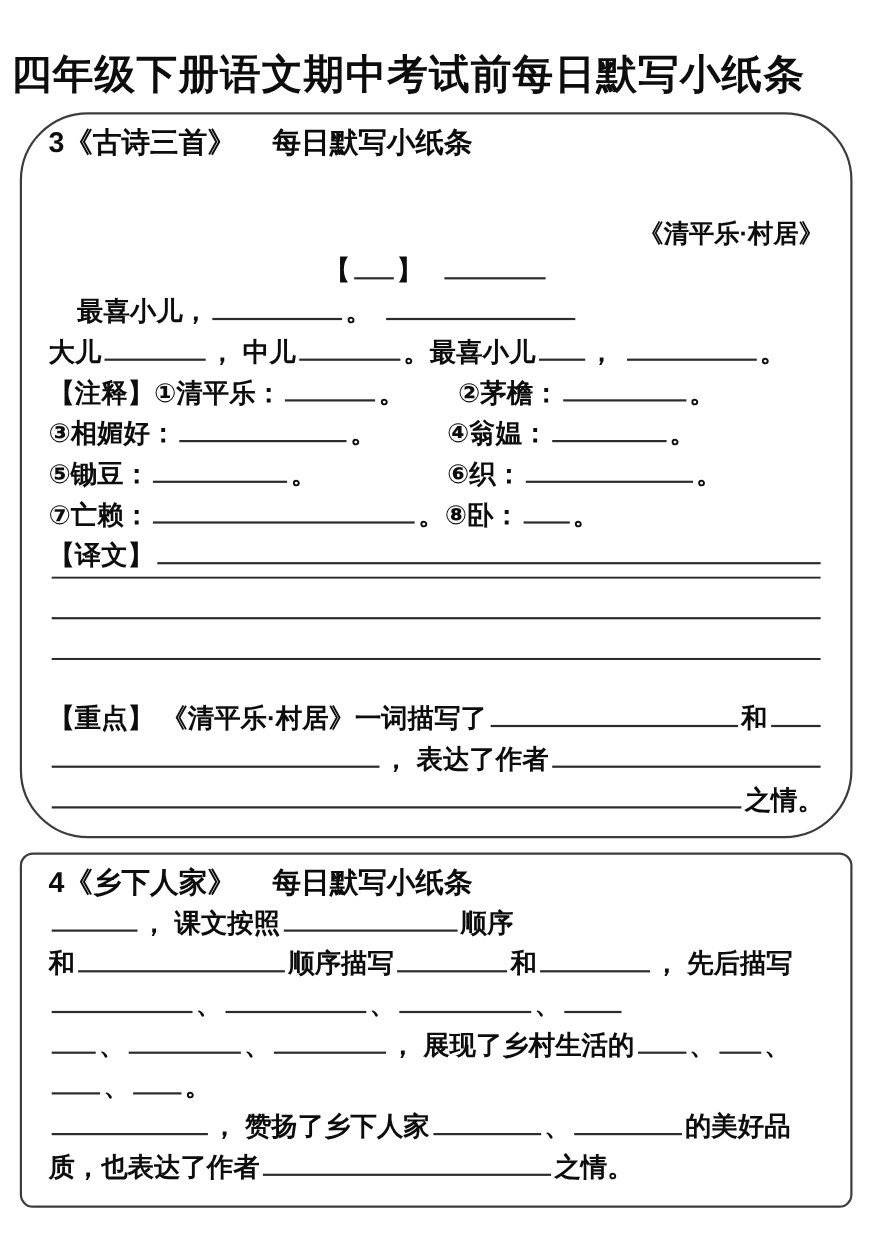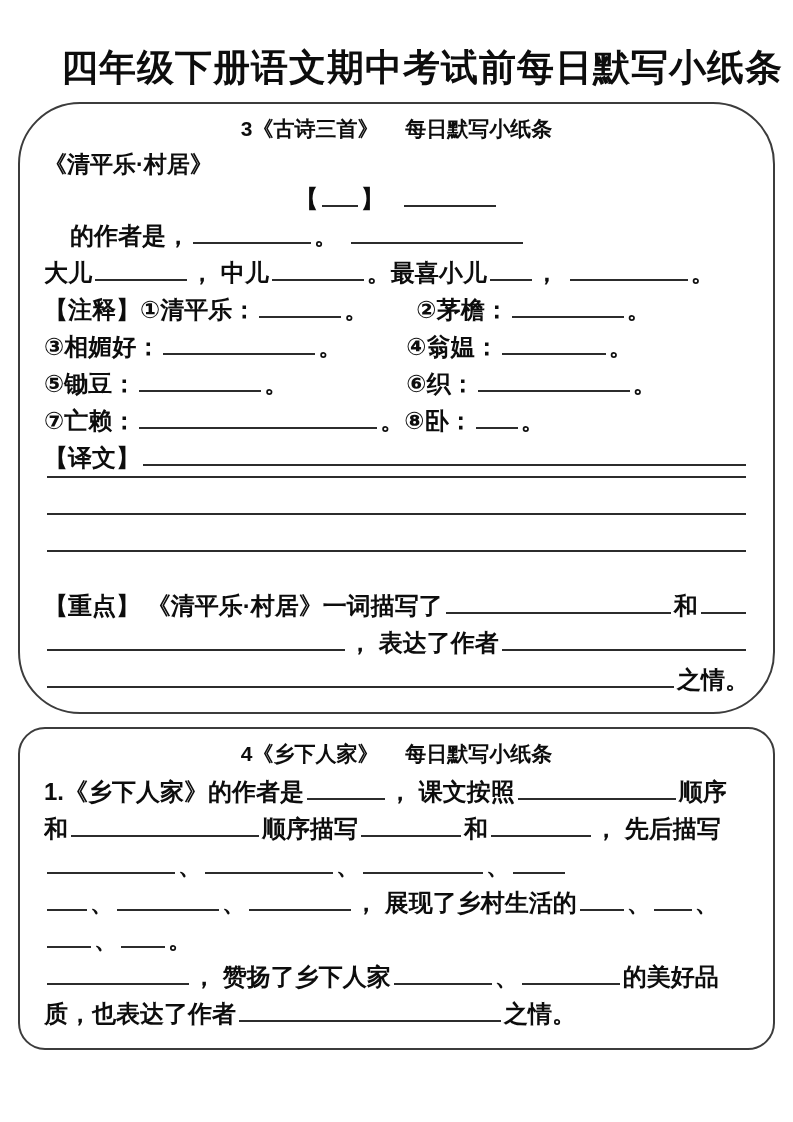--- a/index.html
+++ b/index.html
@@ -12,55 +12,55 @@
     font-family: "Liberation Sans", "DejaVu Sans", sans-serif;
     color: #0d0d0d;
   }
   .page {
     width: 793px;
     height: 1122px;
     box-sizing: border-box;
     background: #fff;
   }
   .page-title {
-    text-align: right;
+    text-align: left;
     font-size: 37px;
     font-weight: 900;
     letter-spacing: 1px;
     margin: 0;
     padding: 46px 10px 8px 10px;
     line-height: 44px;
     white-space: nowrap;
   }
   .card {
     border: 2.5px solid #3c3c3c;
     border-radius: 62px;
     margin: 4px 18px 0 18px;
     padding: 6px 24px 14px 24px;
     box-sizing: border-box;
     background: #fff;
   }
   .card + .card {
     margin-top: 13px;
-    border-radius: 27px;
+    border-radius: 12px;
     padding-bottom: 16px;
   }
   .card-header {
-    text-align: center;
-    font-size: 21px;
+    font-size: 26px;
     font-weight: 800;
     line-height: 38px;
     white-space: pre;
   }
   .card-subtitle {
-    text-align: left;
+    text-align: right;
     font-size: 23px;
     font-weight: 800;
     line-height: 32px;
     white-space: pre;
+    margin-top: 48px;
   }
   .lines { display: block; }
   .line {
     display: flex;
     align-items: baseline;
     font-size: 24px;
     font-weight: 600;
     line-height: 37px;
     min-height: 37px;
     white-space: pre;
@@ -82,40 +82,40 @@
 
 <div class="page">
 
   <h1 class="page-title">四年级下册语文期中考试前每日默写小纸条</h1>
 
   <div class="card">
     <div class="card-header">3《古诗三首》　 每日默写小纸条</div>
     <div class="card-subtitle">《清平乐·村居》</div>
     <div class="lines">
         <div class="line" style="justify-content: center;"><span class="run">【</span><span class="blank" style="width: 36px;"></span><span class="run">】</span><span class="gap" style="width: 16px;"></span><span class="blank" style="width: 92px;"></span></div>
-        <div class="line" style="padding-left: 26px;"><span class="run">的作者是，</span><span class="blank" style="width: 118px;"></span><span class="run">。</span><span class="gap" style="width: 10px;"></span><span class="blank" style="width: 172px;"></span></div>
+        <div class="line" style="padding-left: 26px;"><span class="run">最喜小儿，</span><span class="blank" style="width: 118px;"></span><span class="run">。</span><span class="gap" style="width: 10px;"></span><span class="blank" style="width: 172px;"></span></div>
         <div class="line"><span class="run">大儿</span><span class="blank" style="width: 92px;"></span><span class="run">， 中儿</span><span class="blank" style="width: 92px;"></span><span class="run">。最喜小儿</span><span class="blank" style="width: 42px;"></span><span class="run">，</span><span class="gap" style="width: 8px;"></span><span class="blank" style="width: 118px;"></span><span class="run">。</span></div>
         <div class="line"><span class="run">【注释】①清平乐：</span><span class="blank" style="width: 82px;"></span><span class="run">。</span><span class="gap" style="width: 48px;"></span><span class="run">②茅檐：</span><span class="blank" style="width: 112px;"></span><span class="run">。</span></div>
         <div class="line"><span class="run">③相媚好：</span><span class="blank" style="width: 152px;"></span><span class="run">。</span><span class="gap" style="width: 64px;"></span><span class="run">④翁媪：</span><span class="blank" style="width: 104px;"></span><span class="run">。</span></div>
         <div class="line"><span class="run">⑤锄豆：</span><span class="blank" style="width: 122px;"></span><span class="run">。</span><span class="gap" style="width: 118px;"></span><span class="run">⑥织：</span><span class="blank" style="width: 152px;"></span><span class="run">。</span></div>
         <div class="line"><span class="run">⑦亡赖：</span><span class="blank" style="width: 238px;"></span><span class="run">。⑧卧：</span><span class="blank" style="width: 42px;"></span><span class="run">。</span></div>
         <div class="line"><span class="run">【译文】</span><span class="blank fill"></span></div>
         <div class="line"><span class="blank fill"></span></div>
         <div class="line"><span class="blank fill"></span></div>
         <div class="line"><span class="blank fill"></span></div>
         <div class="line"><span class="run">【重点】 《清平乐·村居》一词描写了</span><span class="blank" style="width: 225px;"></span><span class="run">和</span><span class="blank fill"></span></div>
         <div class="line"><span class="blank" style="width: 298px;"></span><span class="run">， 表达了作者</span><span class="blank fill"></span></div>
         <div class="line"><span class="blank fill"></span><span class="run">之情。</span></div>
       </div>
   </div>
 
   <div class="card">
     <div class="card-header">4《乡下人家》　 每日默写小纸条</div>
     <div class="lines">
-        <div class="line"><span class="run">1.《乡下人家》的作者是</span><span class="blank" style="width: 78px;"></span><span class="run">， 课文按照</span><span class="blank" style="width: 158px;"></span><span class="run">顺序</span></div>
+        <div class="line"><span class="blank" style="width: 78px;"></span><span class="run">， 课文按照</span><span class="blank" style="width: 158px;"></span><span class="run">顺序</span></div>
         <div class="line"><span class="run">和</span><span class="blank" style="width: 188px;"></span><span class="run">顺序描写</span><span class="blank" style="width: 100px;"></span><span class="run">和</span><span class="blank" style="width: 100px;"></span><span class="run">， 先后描写</span></div>
         <div class="line"><span class="blank" style="width: 128px;"></span><span class="run">、</span><span class="blank" style="width: 128px;"></span><span class="run">、</span><span class="blank" style="width: 120px;"></span><span class="run">、</span><span class="blank" style="width: 52px;"></span></div>
         <div class="line"><span class="blank" style="width: 40px;"></span><span class="run">、</span><span class="blank" style="width: 102px;"></span><span class="run">、</span><span class="blank" style="width: 102px;"></span><span class="run">， 展现了乡村生活的</span><span class="blank" style="width: 44px;"></span><span class="run">、</span><span class="blank" style="width: 38px;"></span><span class="run">、</span></div>
         <div class="line"><span class="blank" style="width: 44px;"></span><span class="run">、</span><span class="blank" style="width: 44px;"></span><span class="run">。</span></div>
         <div class="line"><span class="blank" style="width: 142px;"></span><span class="run">， 赞扬了乡下人家</span><span class="blank" style="width: 98px;"></span><span class="run">、</span><span class="blank" style="width: 98px;"></span><span class="run">的美好品</span></div>
         <div class="line"><span class="run">质，也表达了作者</span><span class="blank" style="width: 262px;"></span><span class="run">之情。</span></div>
       </div>
   </div>
 
 </div>

